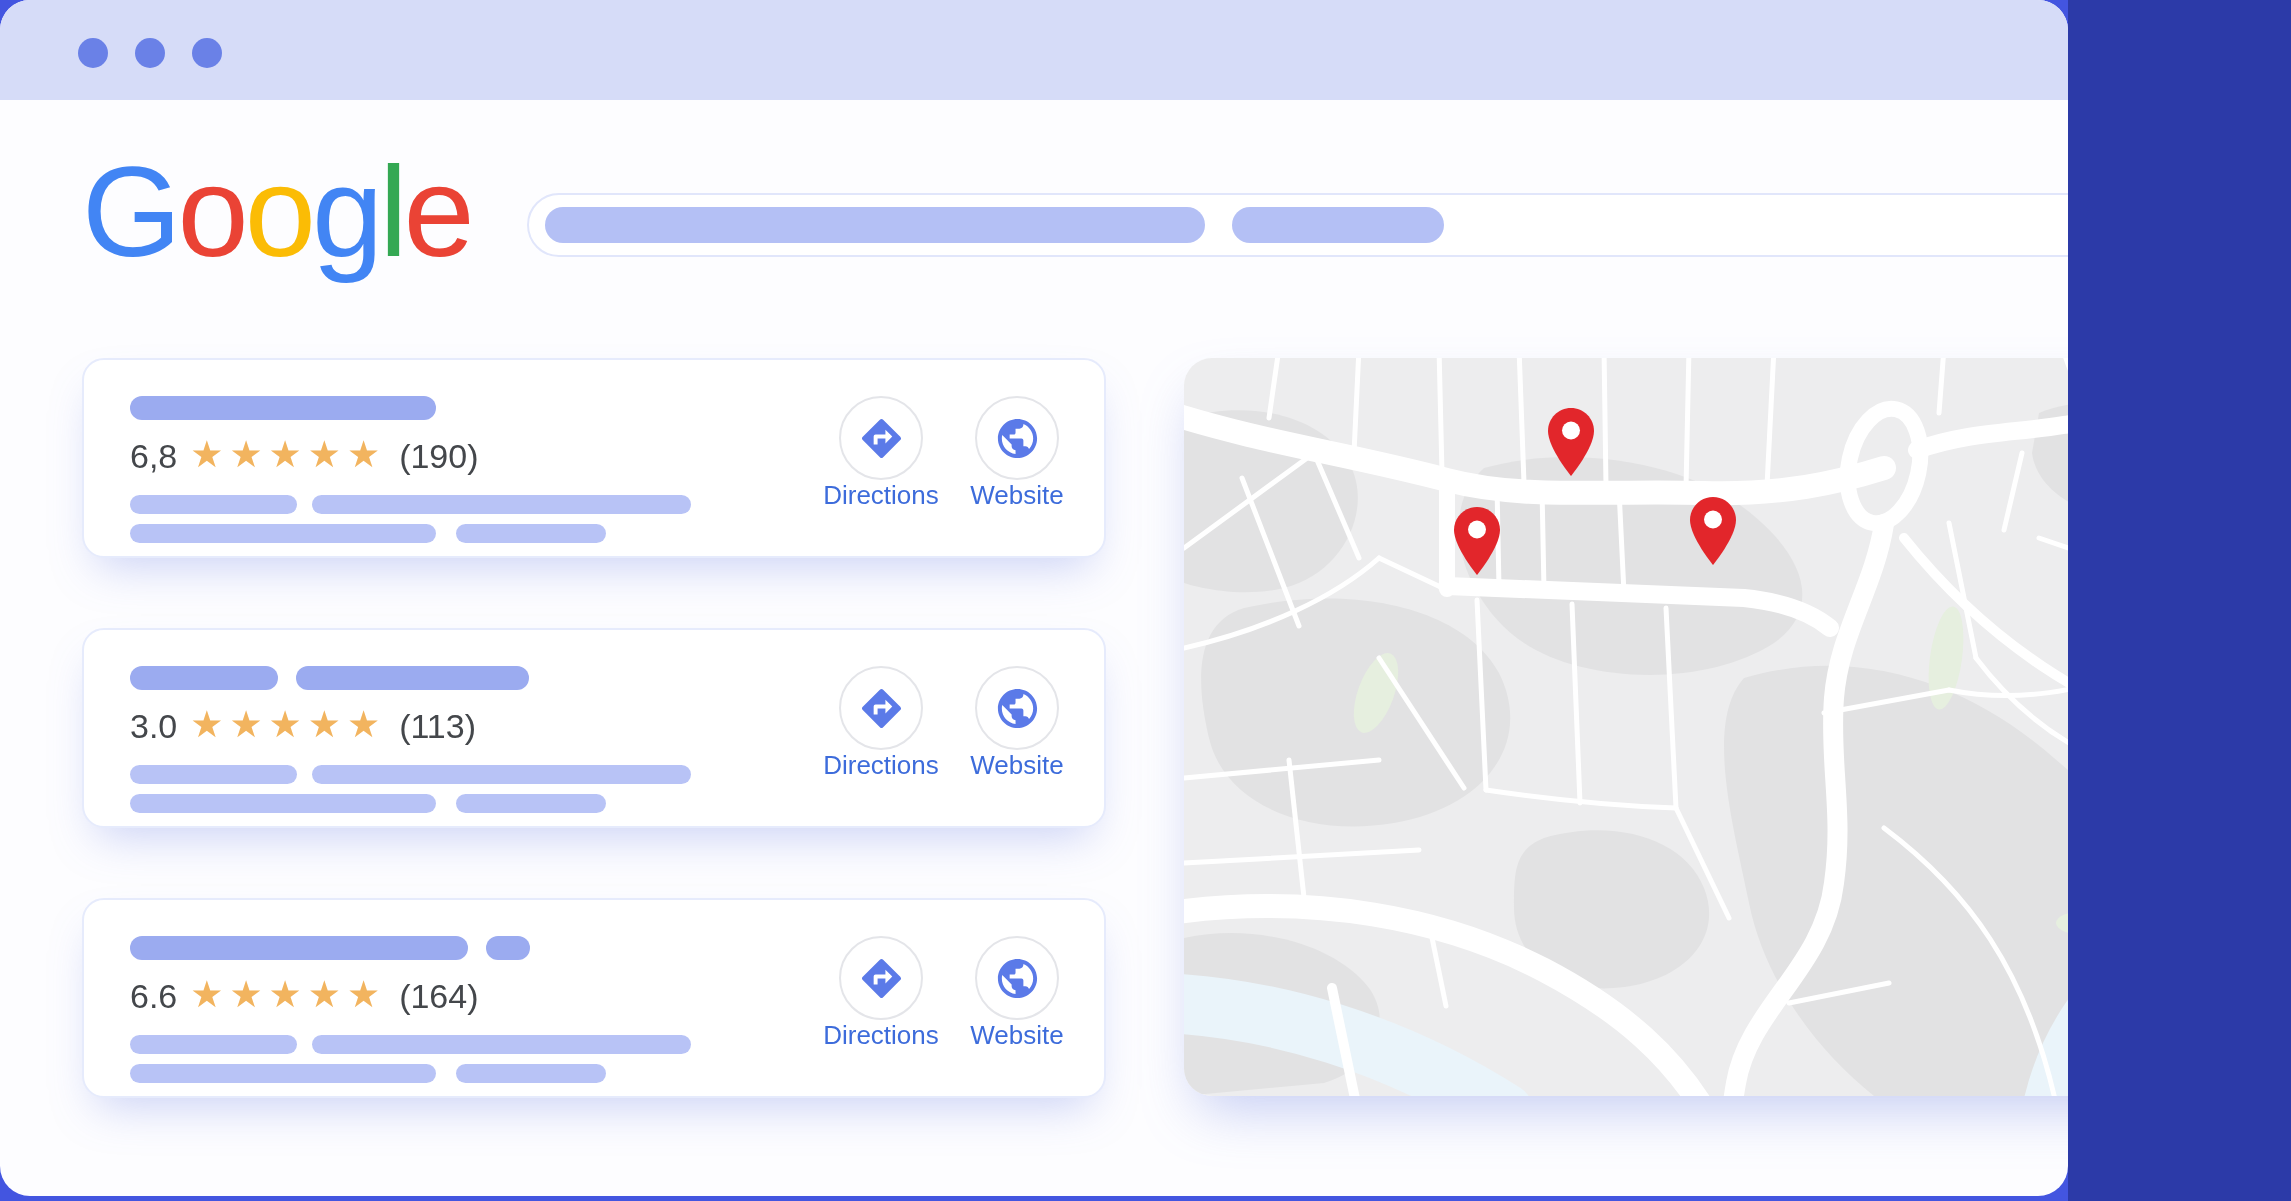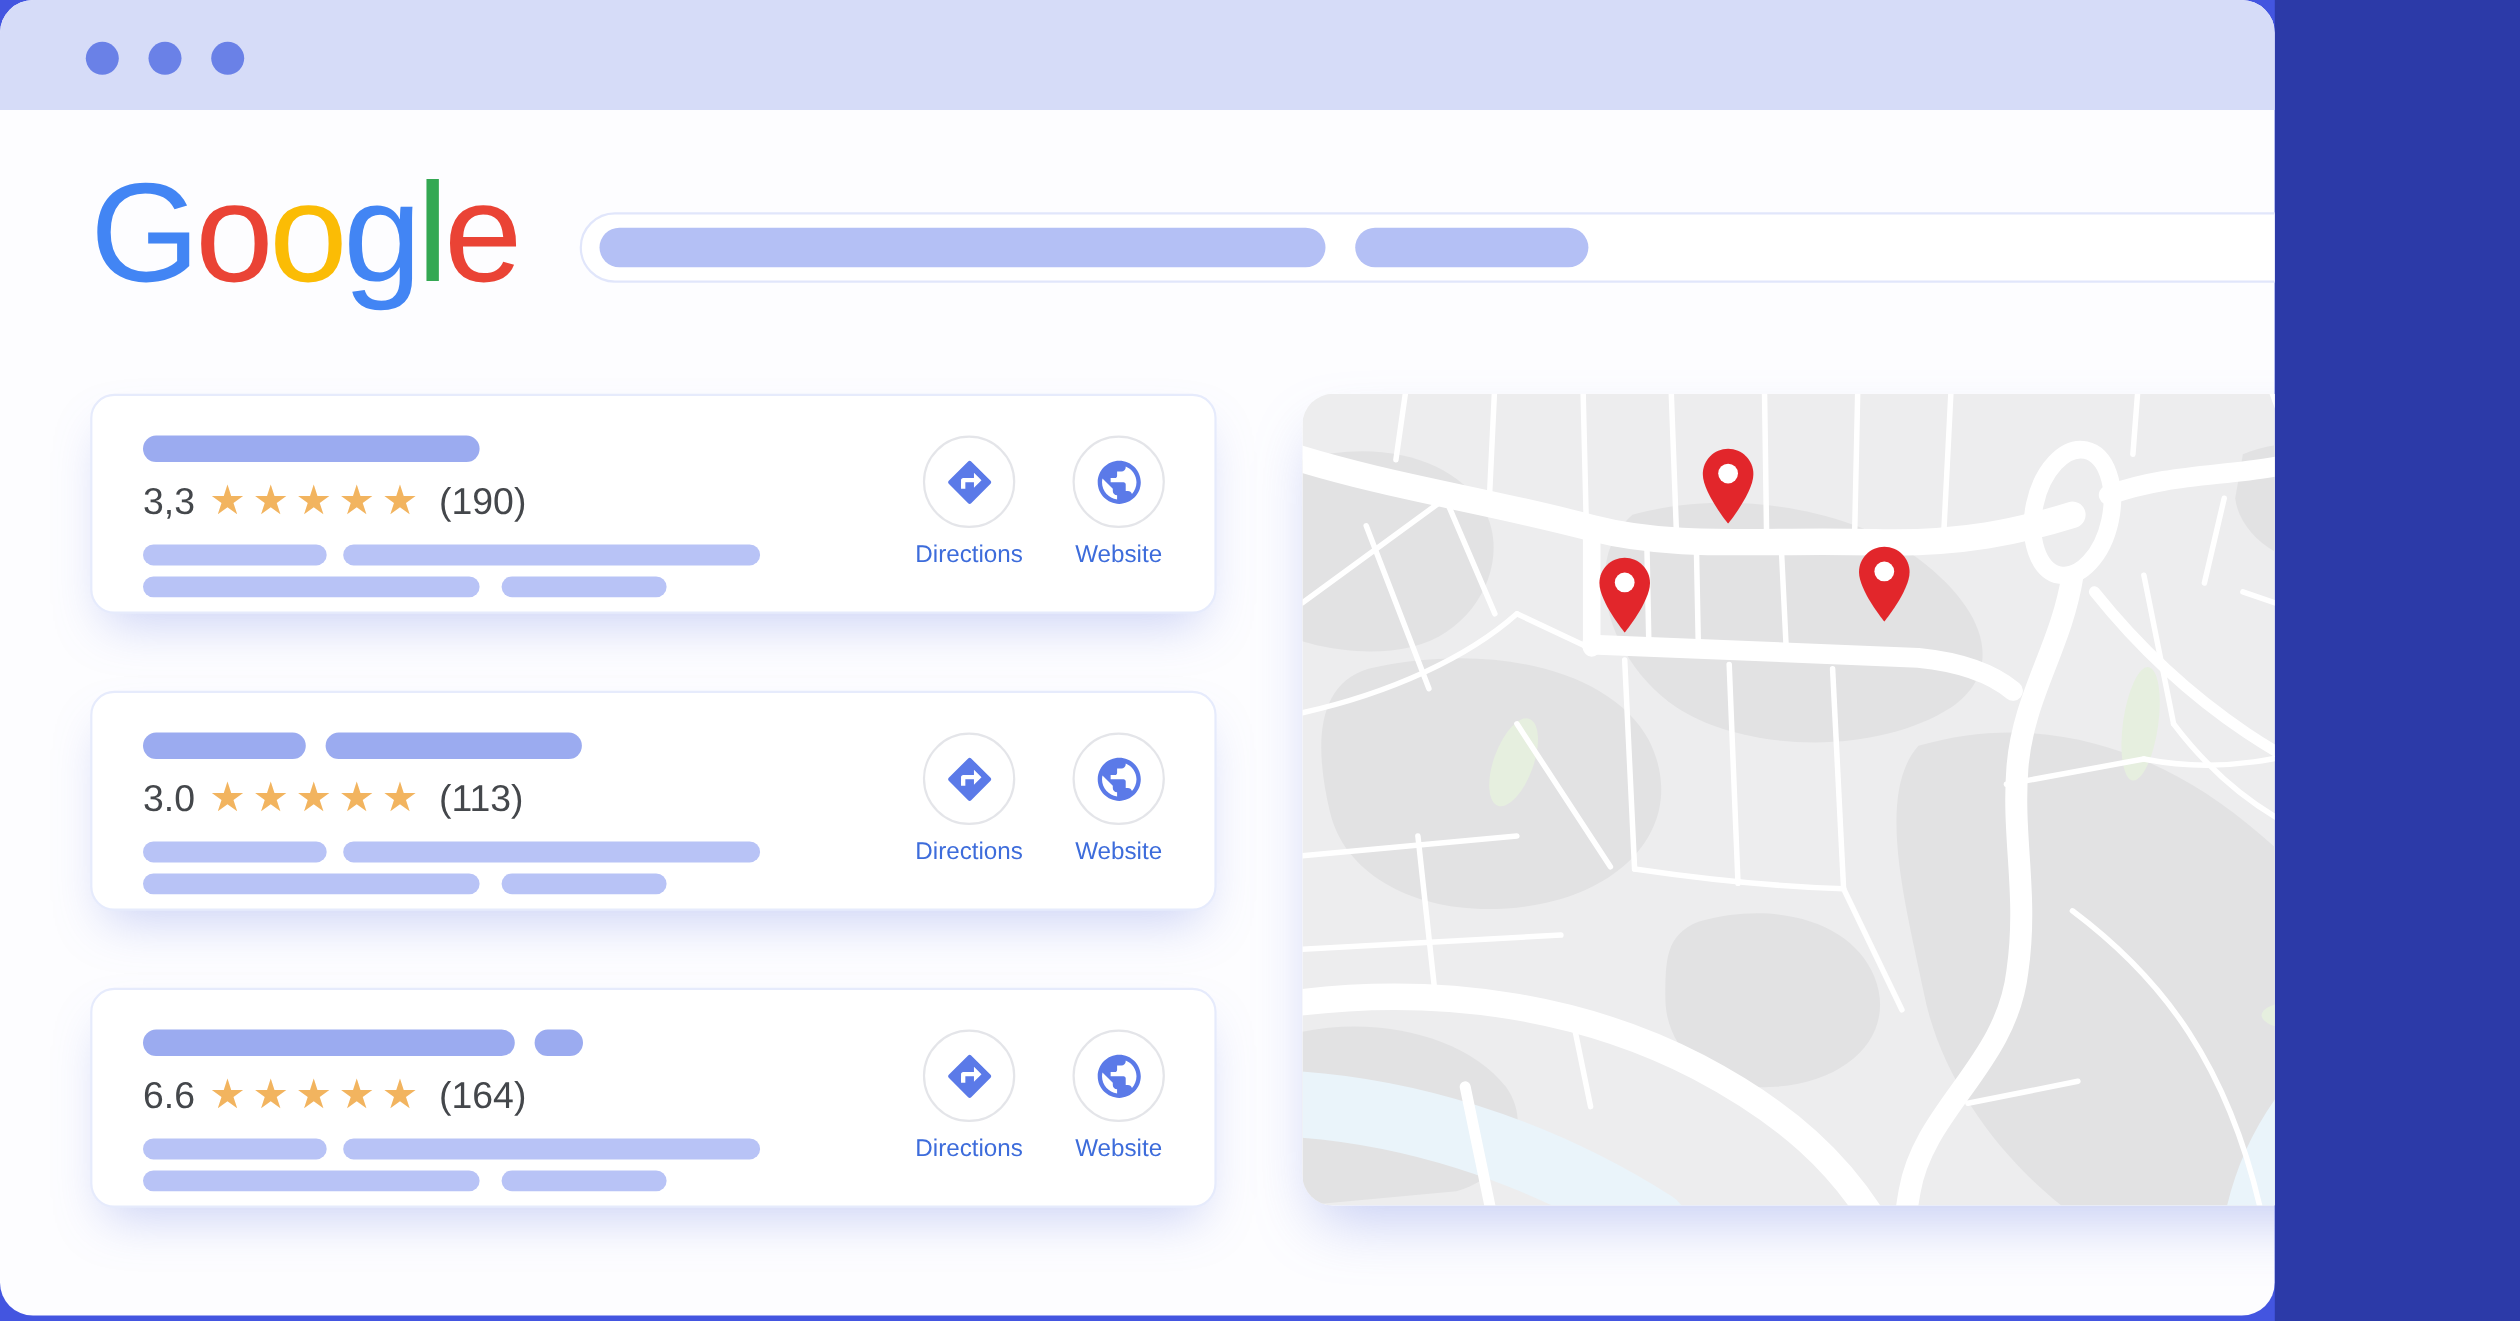--- a/index.html
+++ b/index.html
@@ -30,21 +30,21 @@
   .stars{color:var(--star,#F2B45F);font-size:37px;letter-spacing:6px;line-height:1;margin-top:-4px;}
   .line-row{display:flex;}
   .line-row .bar{height:19px;border-radius:10px;background:var(--skeleton-light,#B8C3F6);}
   .row1{margin-top:19px;gap:15px;}
   .row2{margin-top:10px;gap:20px;}
   .card-actions{position:absolute;right:40px;top:36px;display:flex;gap:42px;}
   .action{width:94px;display:flex;flex-direction:column;align-items:center;cursor:pointer;}
   .action-circle{width:84px;height:84px;border-radius:50%;background:#ffffff;
                  border:2px solid var(--circle-border,#E4E5E9);display:flex;align-items:center;justify-content:center;}
   .action-circle svg{width:47px;height:47px;fill:var(--action-icon,#5B7AE8);}
-  .action-label{margin-top:11px;font-size:22px;color:var(--action-label,#3D6CDB);}
+  .action-label{font-size:26px;color:var(--action-label,#3D6CDB);}
   
   .map{position:absolute;left:1184px;top:358px;width:1031px;height:738px;border-radius:28px;overflow:hidden;
        box-shadow:0 26px 55px -14px rgba(110,130,225,0.40);}
   .map svg{display:block;}
   .map-bg{fill:var(--map-bg,#EDEDEE);}
   .patch{fill:var(--map-patch,#E2E2E3);}
   .green{fill:var(--map-green,#E6EFDF);}
   .water{stroke:var(--map-water,#EAF4FA);fill:none;stroke-linecap:round;}
   .rd{stroke:var(--road,#FFFFFF);fill:none;stroke-linecap:round;stroke-linejoin:round;}
   .w24{stroke-width:24px;} .w20{stroke-width:20px;} .w18{stroke-width:18px;} .w16{stroke-width:16px;}
@@ -71,21 +71,21 @@
         <span class="pill" style="width: 660px;"></span>
         <span class="pill" style="width: 212px;"></span>
       </div>
 
     <div class="results">
         <article class="card">
     <div class="title-row">
             <span class="bar" style="width: 306px;"></span>
           </div>
     <div class="rating-row">
-      <span>3,3</span>
+      <span>6,8</span>
       <span class="stars">★★★★★</span>
       <span>(190)</span>
     </div>
     <div class="line-row row1">
             <span class="bar" style="width: 167px;"></span>
             <span class="bar" style="width: 379px;"></span>
           </div>
     <div class="line-row row2">
             <span class="bar" style="width: 306px;"></span>
             <span class="bar" style="width: 150px;"></span>

